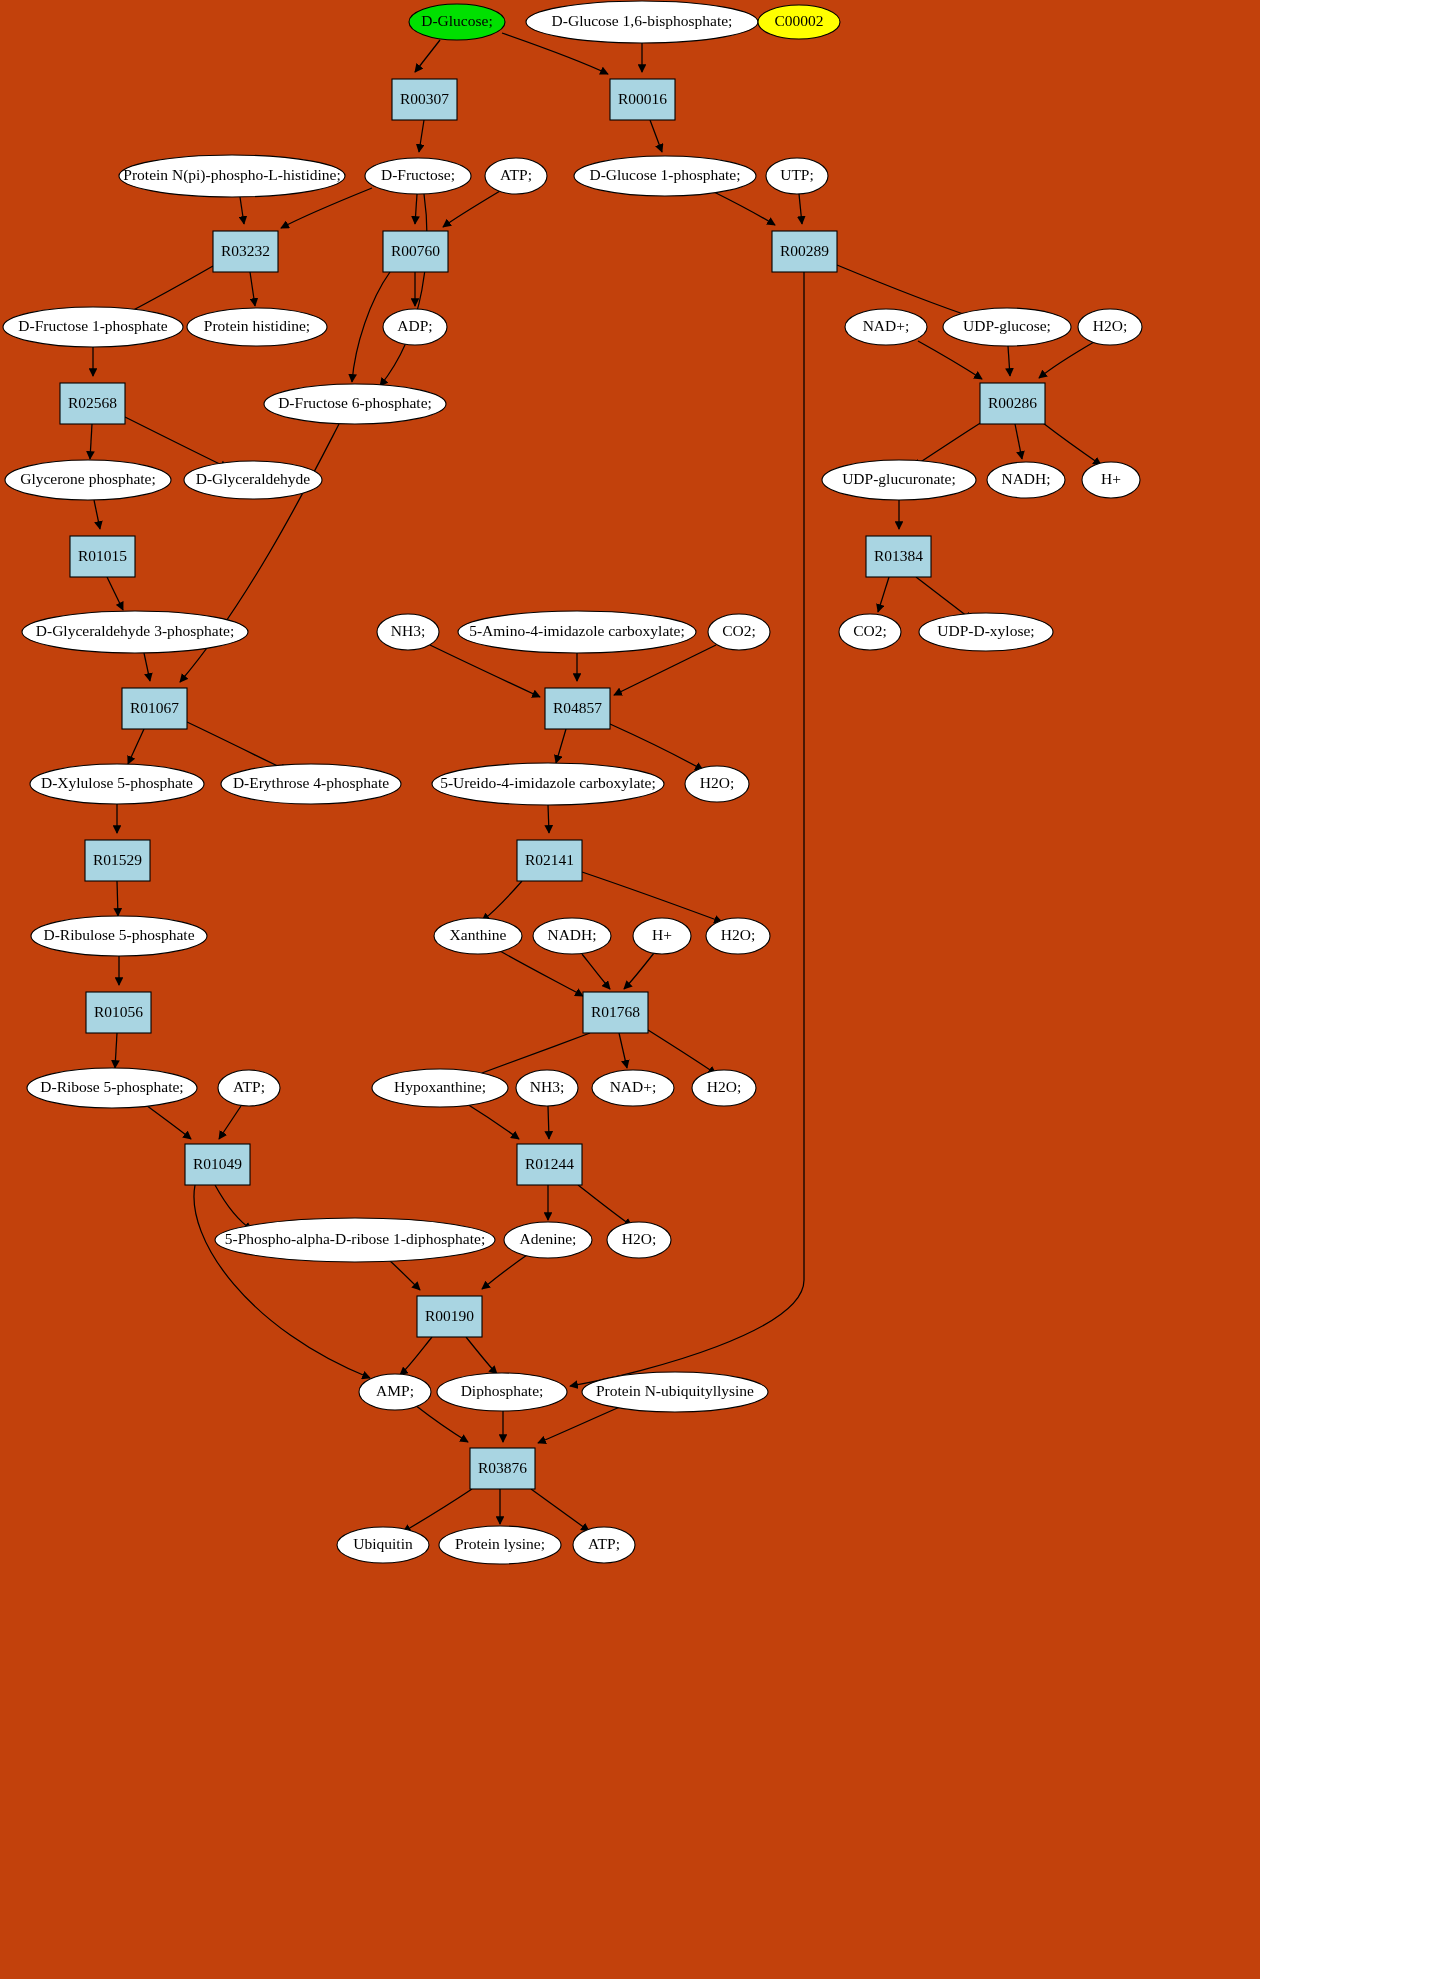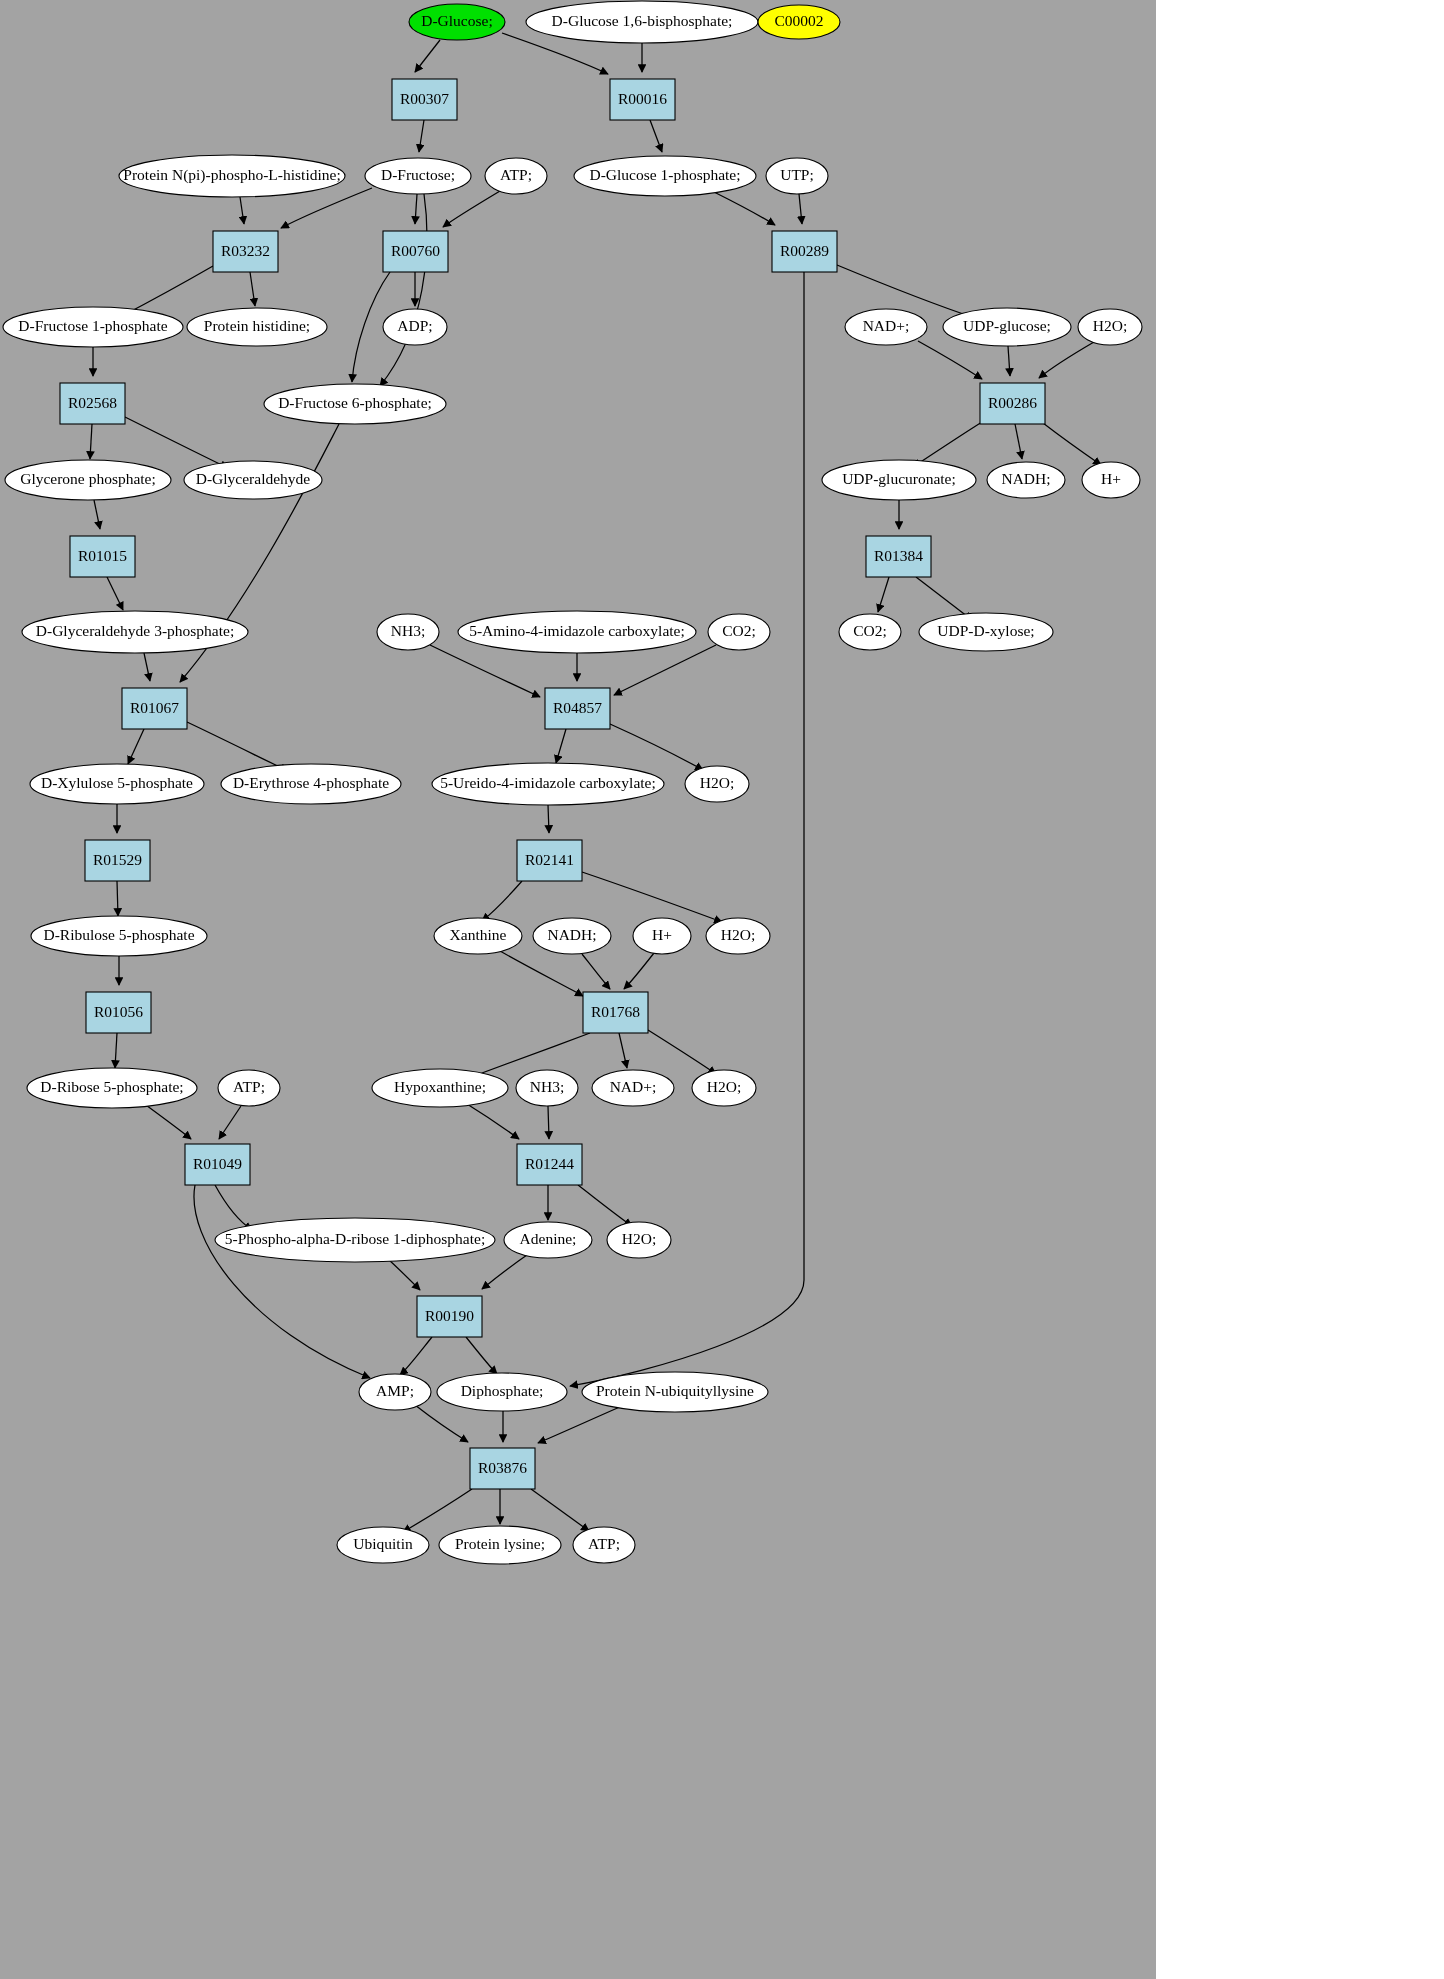--- a/index.html
+++ b/index.html
@@ -6,23 +6,23 @@
   html, body {
     margin: 0;
     padding: 0;
     background: #ffffff;
   }
   body {
     font-family: "Liberation Serif", "DejaVu Serif", serif;
   }
   #graph-root {
     position: relative;
-    width: 1156px;
+    width: 1260px;
     height: 1979px;
-    background: #a3a3a3;
+    background: #c2410c;
     overflow: hidden;
   }
   svg#pathway-canvas {
     display: block;
     width: 1444px;
     height: 1979px;
   }
   .node-ellipse {
     fill: #ffffff;
     stroke: #000000;

